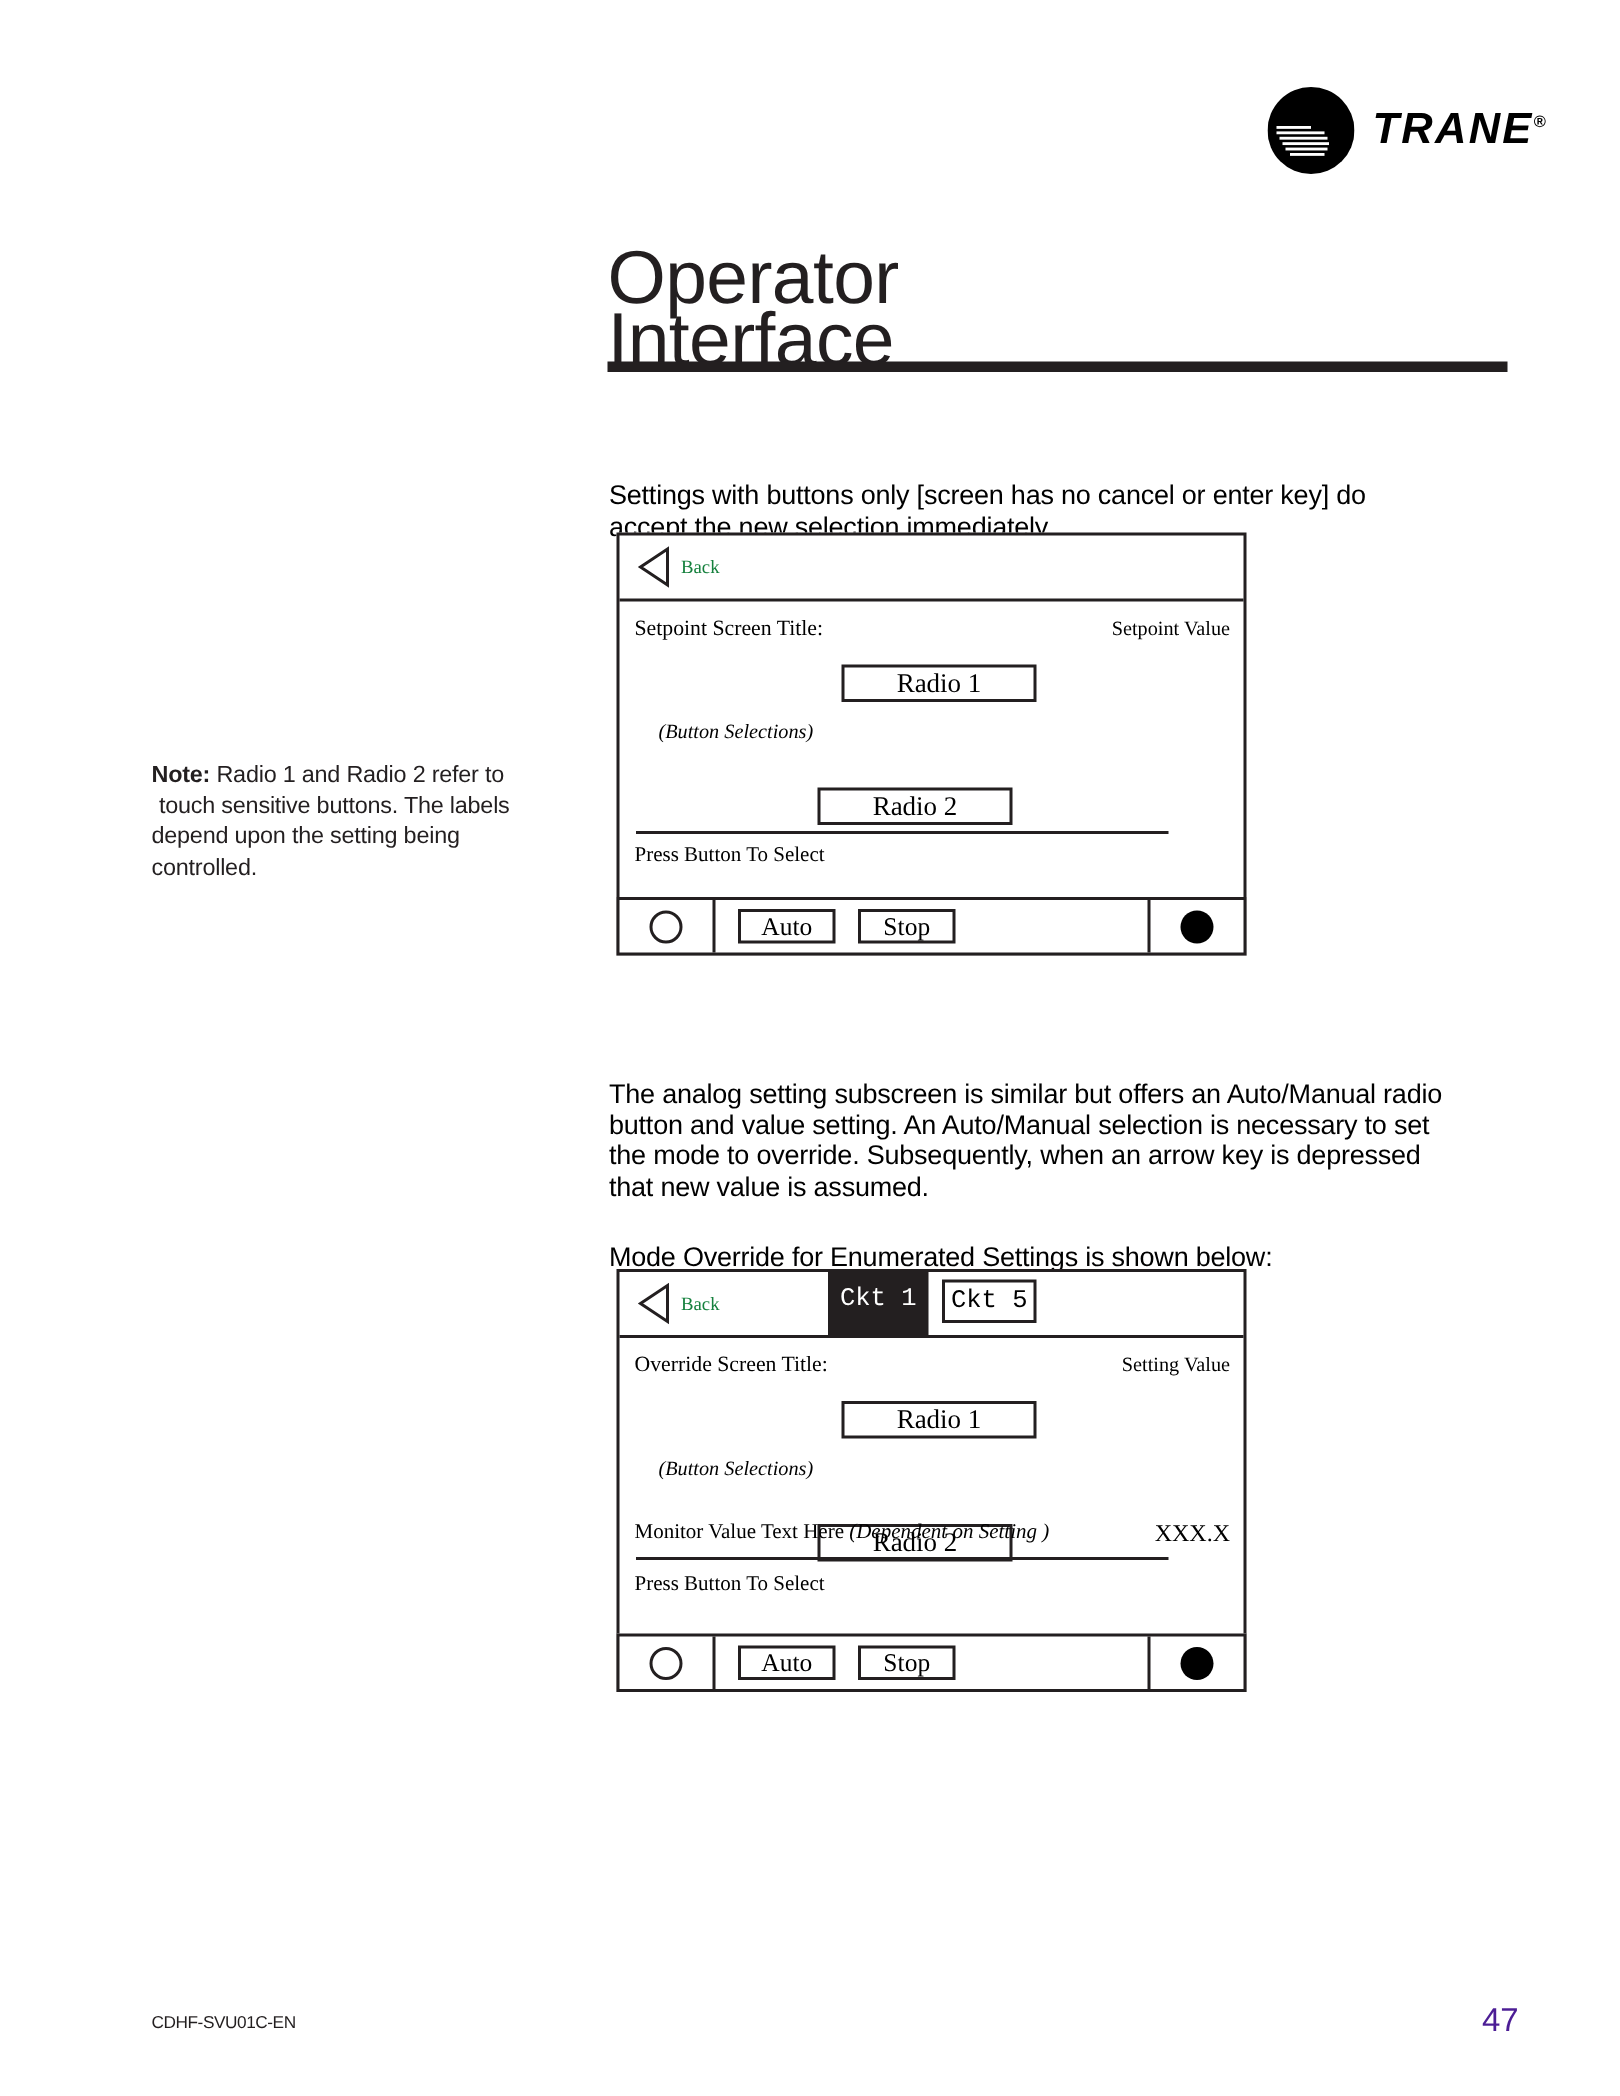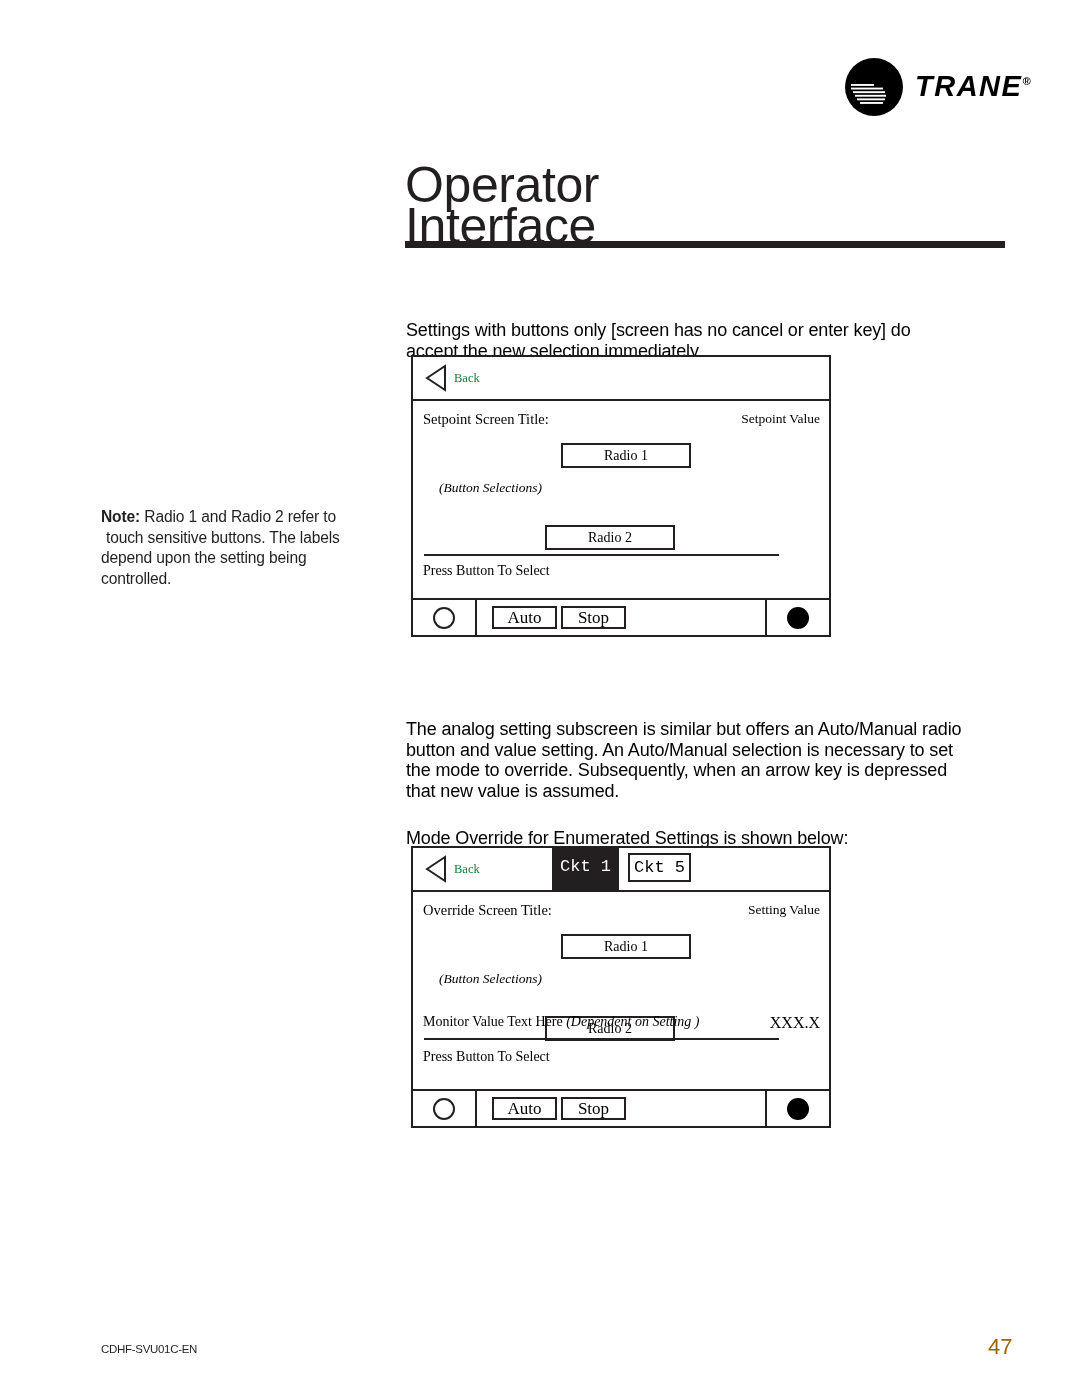--- a/index.html
+++ b/index.html
@@ -189,21 +189,21 @@
     top: 0;
     font-size: 13.5px;
     white-space: nowrap;
   }
   .radio-btn {
     position: absolute;
     width: 130px;
     height: 25px;
     border: 2px solid #231f20;
     background: #ffffff;
-    font-size: 14px;
+    font-size: 18px;
     line-height: 21px;
     text-align: center;
     box-sizing: border-box;
   }
   .radio-1 { left: 148px; top: 42px; }
   .radio-2 { left: 132px; top: 88px; margin-top: 36px; }
   .btn-sel-note {
     position: absolute;
     left: 26px;
     top: 79px;
@@ -266,21 +266,21 @@
     border-right: 2px solid #231f20;
     display: flex;
     align-items: center;
     justify-content: center;
   }
   .footer-cell-mid {
     flex: 1;
     display: flex;
     align-items: center;
     padding-left: 15px;
-    gap: 4px;
+    gap: 15px;
   }
   .footer-cell-right {
     width: 62px;
     border-left: 2px solid #231f20;
     display: flex;
     align-items: center;
     justify-content: center;
   }
   .circle-hollow {
     width: 22px;
@@ -316,21 +316,21 @@
     font-size: 11.5px;
     color: #231f20;
     letter-spacing: -0.3px;
   }
   .page-number {
     position: absolute;
     left: 988px;
     top: 1334px;
     font-family: "Liberation Sans", sans-serif;
     font-size: 22px;
-    color: #a16207;
+    color: #4c1d95;
   }
 </style>
 </head>
 <body>
 
 <div class="logo-wrap">
   <svg class="logo-mark" viewBox="0 0 58 58" xmlns="http://www.w3.org/2000/svg">
     <circle cx="29" cy="29" r="29" fill="#000000"></circle>
     <g fill="#ffffff">
       <rect x="6" y="26.0" width="29" height="1.9"></rect>

